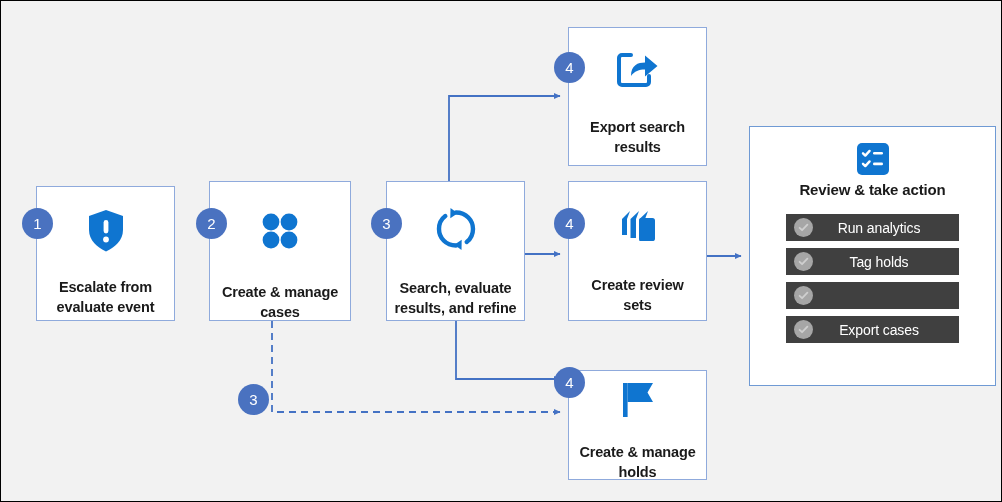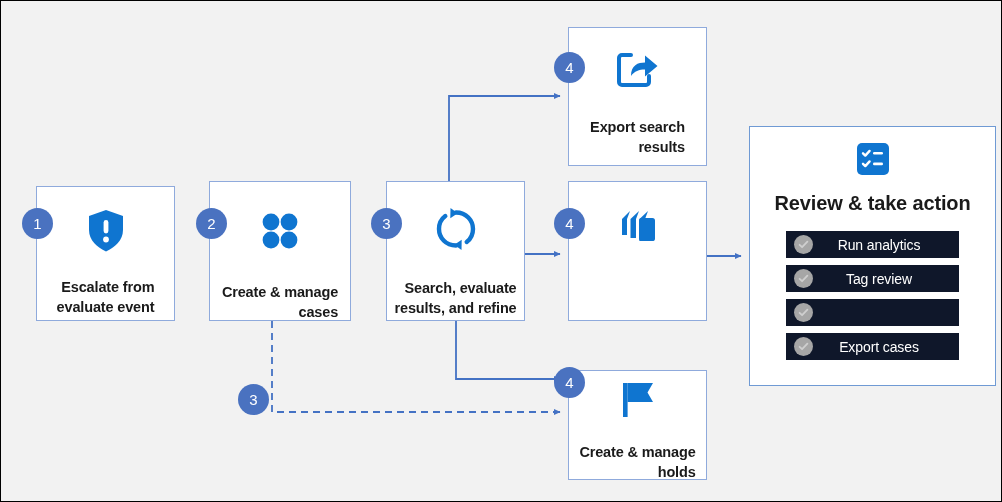--- a/index.html
+++ b/index.html
@@ -36,21 +36,21 @@
   }
   .node-icon {
     position: relative;
     display: block;
   }
   .node-label {
     color: #1a1a1a;
     font-size: 14.5px;
     font-weight: 700;
     line-height: 1.35;
-    text-align: right;
+    text-align: center;
     white-space: pre-line;
     letter-spacing: -0.15px;
   }
   .badge {
     position: absolute;
     width: 31px;
     height: 31px;
     border-radius: 50%;
     background: #4a72c0;
     color: #ffffff;
@@ -76,42 +76,42 @@
   #node-cases .node-label { margin-top: 28px; }
   #node-search .node-icon { margin-top: 24px; }
   #node-search .node-label { margin-top: 23px; }
   #node-export .node-icon { margin-top: 21px; }
   #node-export .node-label { margin-top: 23px; }
   #node-reviewsets .node-icon { margin-top: 25px; }
   #node-reviewsets .node-label { margin-top: 25px; }
   #node-holds .node-icon { margin-top: 10px; }
   #node-holds .node-label { margin-top: 20px; }
   #node-review .node-icon { margin-top: 16px; }
-  #node-review .node-label { margin-top: 11px; font-size: 20px; }
+  #node-review .node-label { margin-top: 1px; font-size: 15px; }
 
   .badge-1 { left: 21px;  top: 207px; }
   .badge-2 { left: 195px; top: 207px; }
   .badge-3 { left: 370px; top: 207px; }
   .badge-4a { left: 553px; top: 51px; }
   .badge-4b { left: 553px; top: 207px; }
   .badge-4c { left: 553px; top: 366px; }
   .badge-3b { left: 237px; top: 383px; }
 
   .action-list {
     margin-top: 14px;
     display: flex;
     flex-direction: column;
     gap: 7px;
     width: 100%;
     align-items: center;
   }
   .action-btn {
     width: 173px;
     height: 27px;
-    background: #0f172a;
+    background: #404040;
     display: flex;
     align-items: center;
     box-sizing: border-box;
     padding-left: 8px;
   }
   .action-check {
     width: 19px;
     height: 19px;
     flex: 0 0 19px;
     border-radius: 50%;
@@ -219,20 +219,22 @@
 
   <div class="node" id="node-reviewsets">
     <span class="node-icon">
       <svg width="42" height="40" viewBox="0 0 42 40" xmlns="http://www.w3.org/2000/svg">
         <path d="M13 4 L5 12 L5 28 L10 28 L10 12 Z" fill="#0f75d0"></path>
         <path d="M22 4 L13.5 12 L13.5 31 L19 31 L19 12 Z" fill="#0f75d0"></path>
         <path d="M31 4 L22.5 12 L22.5 34 L28 34 L28 12 Z" fill="#0f75d0"></path>
         <rect x="22" y="11" width="16" height="23" rx="2.6" fill="#0f75d0"></rect>
       </svg>
     </span>
+    <span class="node-label">Create review
+sets</span>
   </div>
   <div class="badge badge-4b">4</div>
 
   <div class="node" id="node-holds">
     <span class="node-icon">
       <svg width="42" height="38" viewBox="0 0 42 38" xmlns="http://www.w3.org/2000/svg">
         <rect x="6" y="2" width="4.6" height="34" fill="#0f75d0"></rect>
         <path d="M10.6 2 L36 2 L30.5 11.5 L36 21 L10.6 21 Z" fill="#0f75d0"></path>
       </svg>
     </span>
@@ -264,21 +266,21 @@
         </span>
         <span class="action-text">Run analytics</span>
       </div>
 
       <div class="action-btn">
         <span class="action-check">
           <svg width="13" height="13" viewBox="0 0 13 13" xmlns="http://www.w3.org/2000/svg">
             <path d="M2.6 6.8 L5.1 9.2 L10.4 3.7" fill="none" stroke="#cfcfcf" stroke-width="1.8" stroke-linecap="round" stroke-linejoin="round"></path>
           </svg>
         </span>
-        <span class="action-text">Tag review</span>
+        <span class="action-text">Tag holds</span>
       </div>
 
       <div class="action-btn">
         <span class="action-check">
           <svg width="13" height="13" viewBox="0 0 13 13" xmlns="http://www.w3.org/2000/svg">
             <path d="M2.6 6.8 L5.1 9.2 L10.4 3.7" fill="none" stroke="#cfcfcf" stroke-width="1.8" stroke-linecap="round" stroke-linejoin="round"></path>
           </svg>
         </span>
       </div>
 

